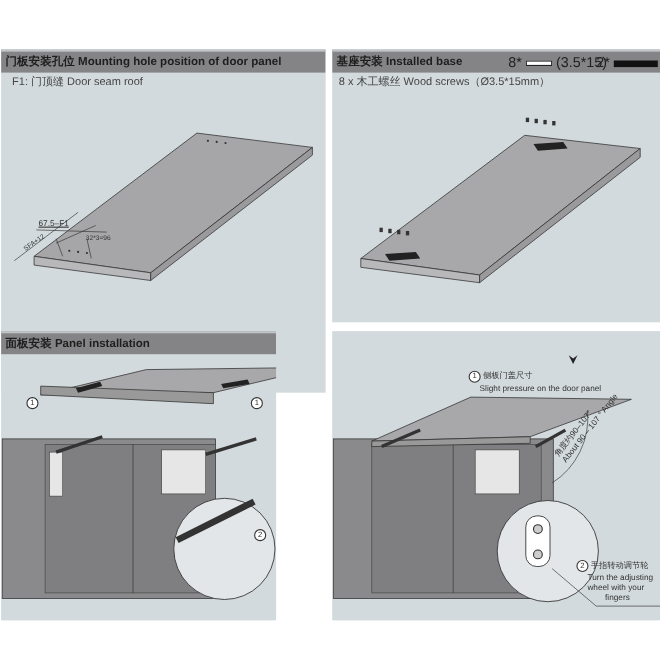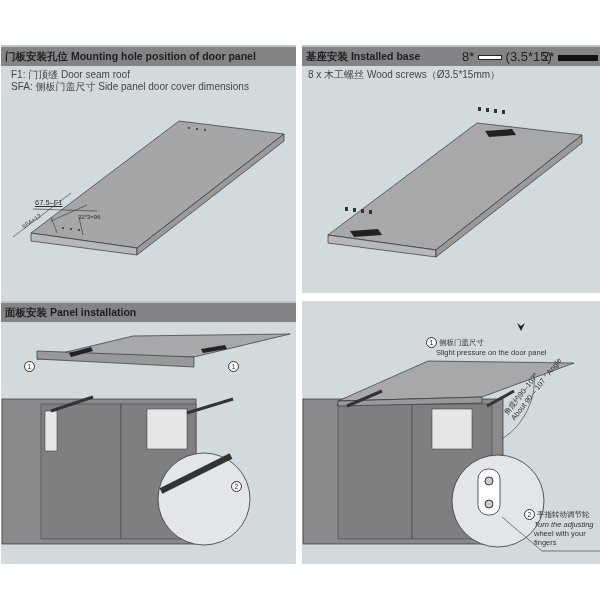--- a/index.html
+++ b/index.html
@@ -11,21 +11,20 @@
     svg { position: absolute; left: 0; top: 0; }
     .label { position: absolute; font-size: 7.5px; color: #333; line-height: 9px; white-space: nowrap; }
     .num { display:inline-block; width:9px; height:9px; border:1px solid #333; border-radius:50%; font-size:7px; line-height:9px; text-align:center; background:#fff; color:#333; }
   </style>
 </head>
 <body>
 
 <div class="panel" style="left:1px; top:45px; width:295px; height:312px;">
   <div class="hdr">门板安装孔位  Mounting hole position of door panel</div>
   <div class="sub" style="left:10px; top:24px;">F1: 门顶缝 Door seam roof</div>
-  <div class="sub" style="left:10px; top:36px;">SFA: 侧板门盖尺寸  Side panel door cover dimensions</div>
   <svg width="295" height="248">
     <polygon points="30,188 178,76 283,89 136,203" fill="#a6a6a8" stroke="#333" stroke-width="0.7"></polygon>
     <polygon points="30,188 136,203 136,210 30,196" fill="#b8b8ba" stroke="#333" stroke-width="0.7"></polygon>
     <polygon points="136,203 283,89 283,96 136,210" fill="#9a9a9c" stroke="#333" stroke-width="0.7"></polygon>
     <circle cx="188" cy="83" r="1" fill="#333"></circle>
       <circle cx="196" cy="84" r="1" fill="#333"></circle>
       <circle cx="204" cy="85" r="1" fill="#333"></circle>
     <circle cx="62" cy="183" r="1" fill="#333"></circle>
       <circle cx="70" cy="184" r="1" fill="#333"></circle>
       <circle cx="78" cy="185" r="1" fill="#333"></circle>
@@ -66,21 +65,21 @@
         <rect x="192" y="64" width="3" height="4"></rect>
         <rect x="200" y="65" width="3" height="4"></rect>
       <rect x="43" y="162" width="3" height="4"></rect>
         <rect x="51" y="163" width="3" height="4"></rect>
         <rect x="59" y="164" width="3" height="4"></rect>
         <rect x="67" y="165" width="3" height="4"></rect>
     </g>
   </svg>
 </div>
 
-<div class="panel" style="left:1px; top:301px; width:295px; height:263px;">
+<div class="panel" style="left:1px; top:301px; width:250px; height:263px;">
   <div class="hdr">面板安装  Panel installation</div>
   <svg width="295" height="263">
     <polygon points="36,58 132,35 289,33 193,56" fill="#a8a8aa" stroke="#333" stroke-width="0.7"></polygon>
     <polygon points="36,58 193,66 193,56 36,50" fill="#999" stroke="#333" stroke-width="0.7"></polygon>
     <rect x="1" y="98" width="194" height="145" fill="#8a8a8c" stroke="#333" stroke-width="0.7"></rect>
     <rect x="40" y="103" width="80" height="135" fill="#7f7f81" stroke="#444" stroke-width="0.6"></rect>
     <rect x="120" y="103" width="75" height="135" fill="#7f7f81" stroke="#444" stroke-width="0.6"></rect>
     <rect x="44" y="110" width="12" height="40" fill="#e6e6e6" stroke="#333" stroke-width="0.5"></rect>
     <line x1="50" y1="110" x2="92" y2="96" stroke="#333" stroke-width="3"></line>
     <rect x="146" y="108" width="40" height="40" fill="#e6e6e6" stroke="#333" stroke-width="0.5"></rect>
@@ -119,17 +118,17 @@
     <span>侧板门盖尺寸</span><br>
     <span style="margin-left:10px;">Slight pressure on the door panel</span>
   </div>
   <div class="label" style="left:200px; top:110px; transform:rotate(-52deg); transform-origin:left top;">
     <span>角度约90–107°</span><br>
     <span>About 90 – 107 °  Angle</span>
   </div>
   <div class="label" style="left:222px; top:208px;">
     <span class="num">2</span>
     <span>手指转动调节轮</span><br>
-    <span style="margin-left:10px;font-style:italic;">Turn the adjusting</span><br>
+    <span style="margin-left:10px;">Turn the adjusting</span><br>
     <span style="margin-left:10px;">wheel with your</span><br>
-    <span style="margin-left:10px;">fingers</span>
+    <span style="margin-left:26px;">fingers</span>
   </div>
 </div>
 
 </body></html>

